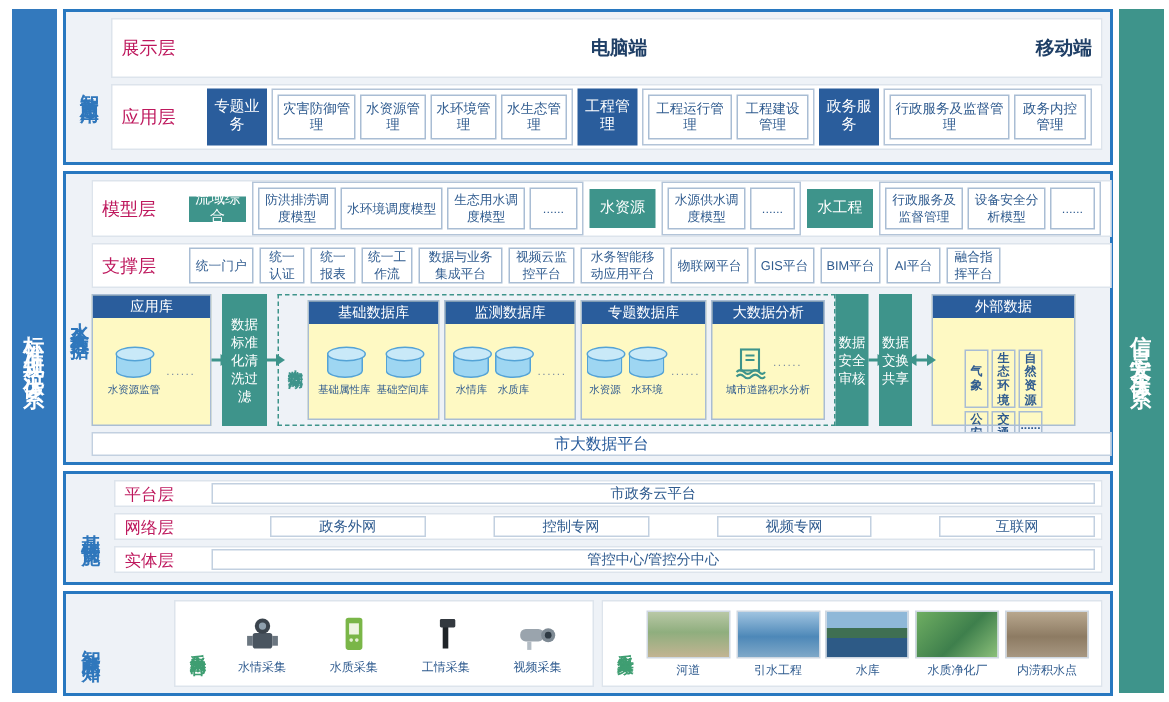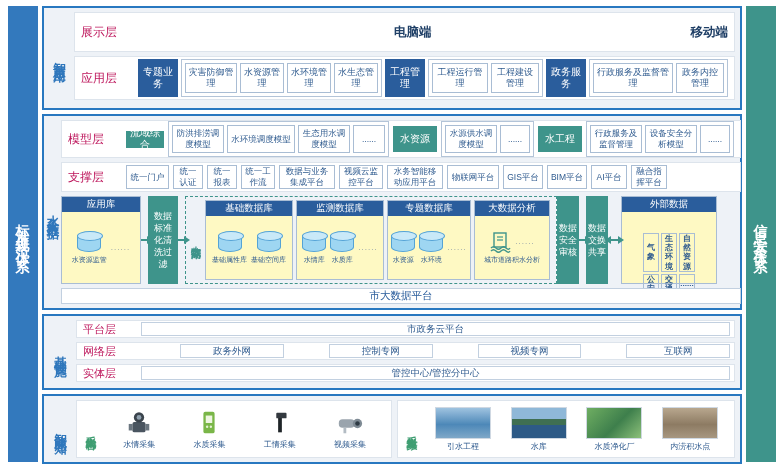--- a/index.html
+++ b/index.html
@@ -82,21 +82,21 @@
   .sense-items { flex:1; display:flex; justify-content:space-around; align-items:center; }
   .sense-item { display:flex; flex-direction:column; align-items:center; gap:2px; }
   .sense-item .lbl { font-size:8px; color:#2f5b8f; white-space:nowrap; }
   .photo { width:56px; height:32px; border:1px solid #cfd8e2; }
   .ph-river  { background:linear-gradient(180deg,#b9c8a6 0%,#8fae7e 45%,#c2b492 100%); }
   .ph-divert { background:linear-gradient(180deg,#9fc3e0 0%,#4d88b8 55%,#7fa8c8 100%); }
   .ph-reserv { background:linear-gradient(180deg,#8fb8d8 0% 35%,#3f6f52 35% 58%,#2d5a86 58% 100%); }
   .ph-plant  { background:linear-gradient(135deg,#6fae62,#3e7f4c 55%,#8cc07a); }
   .ph-gate   { background:linear-gradient(135deg,#55636f,#2f3b45 50%,#6d7d54); }
   .ph-flood  { background:linear-gradient(180deg,#b8a78e,#8d7b63 55%,#a79781); }
-  .collectbox { width:316px; flex:none; }
+  .collectbox { width:280px; flex:none;margin-left:40px; }
 </style>
 </head>
 <body>
 
 <div class="canvas">
 
   <div class="side left">
     <span class="vtext">标准规范体系</span>
   </div>
   <div class="side right">
@@ -356,20 +356,24 @@
               </svg>
               <span class="lbl">视频采集</span>
             </div>
           </div>
         </div>
 
         <div class="sense-box" style="flex:1">
           <span class="sense-label">采集对象</span>
           <div class="sense-items">
             <div class="sense-item">
+              <div class="photo ph-river"></div>
+              <span class="lbl">河道</span>
+            </div>
+            <div class="sense-item">
               <div class="photo ph-divert"></div>
               <span class="lbl">引水工程</span>
             </div>
             <div class="sense-item">
               <div class="photo ph-reserv"></div>
               <span class="lbl">水库</span>
             </div>
             <div class="sense-item">
               <div class="photo ph-plant"></div>
               <span class="lbl">水质净化厂</span>

